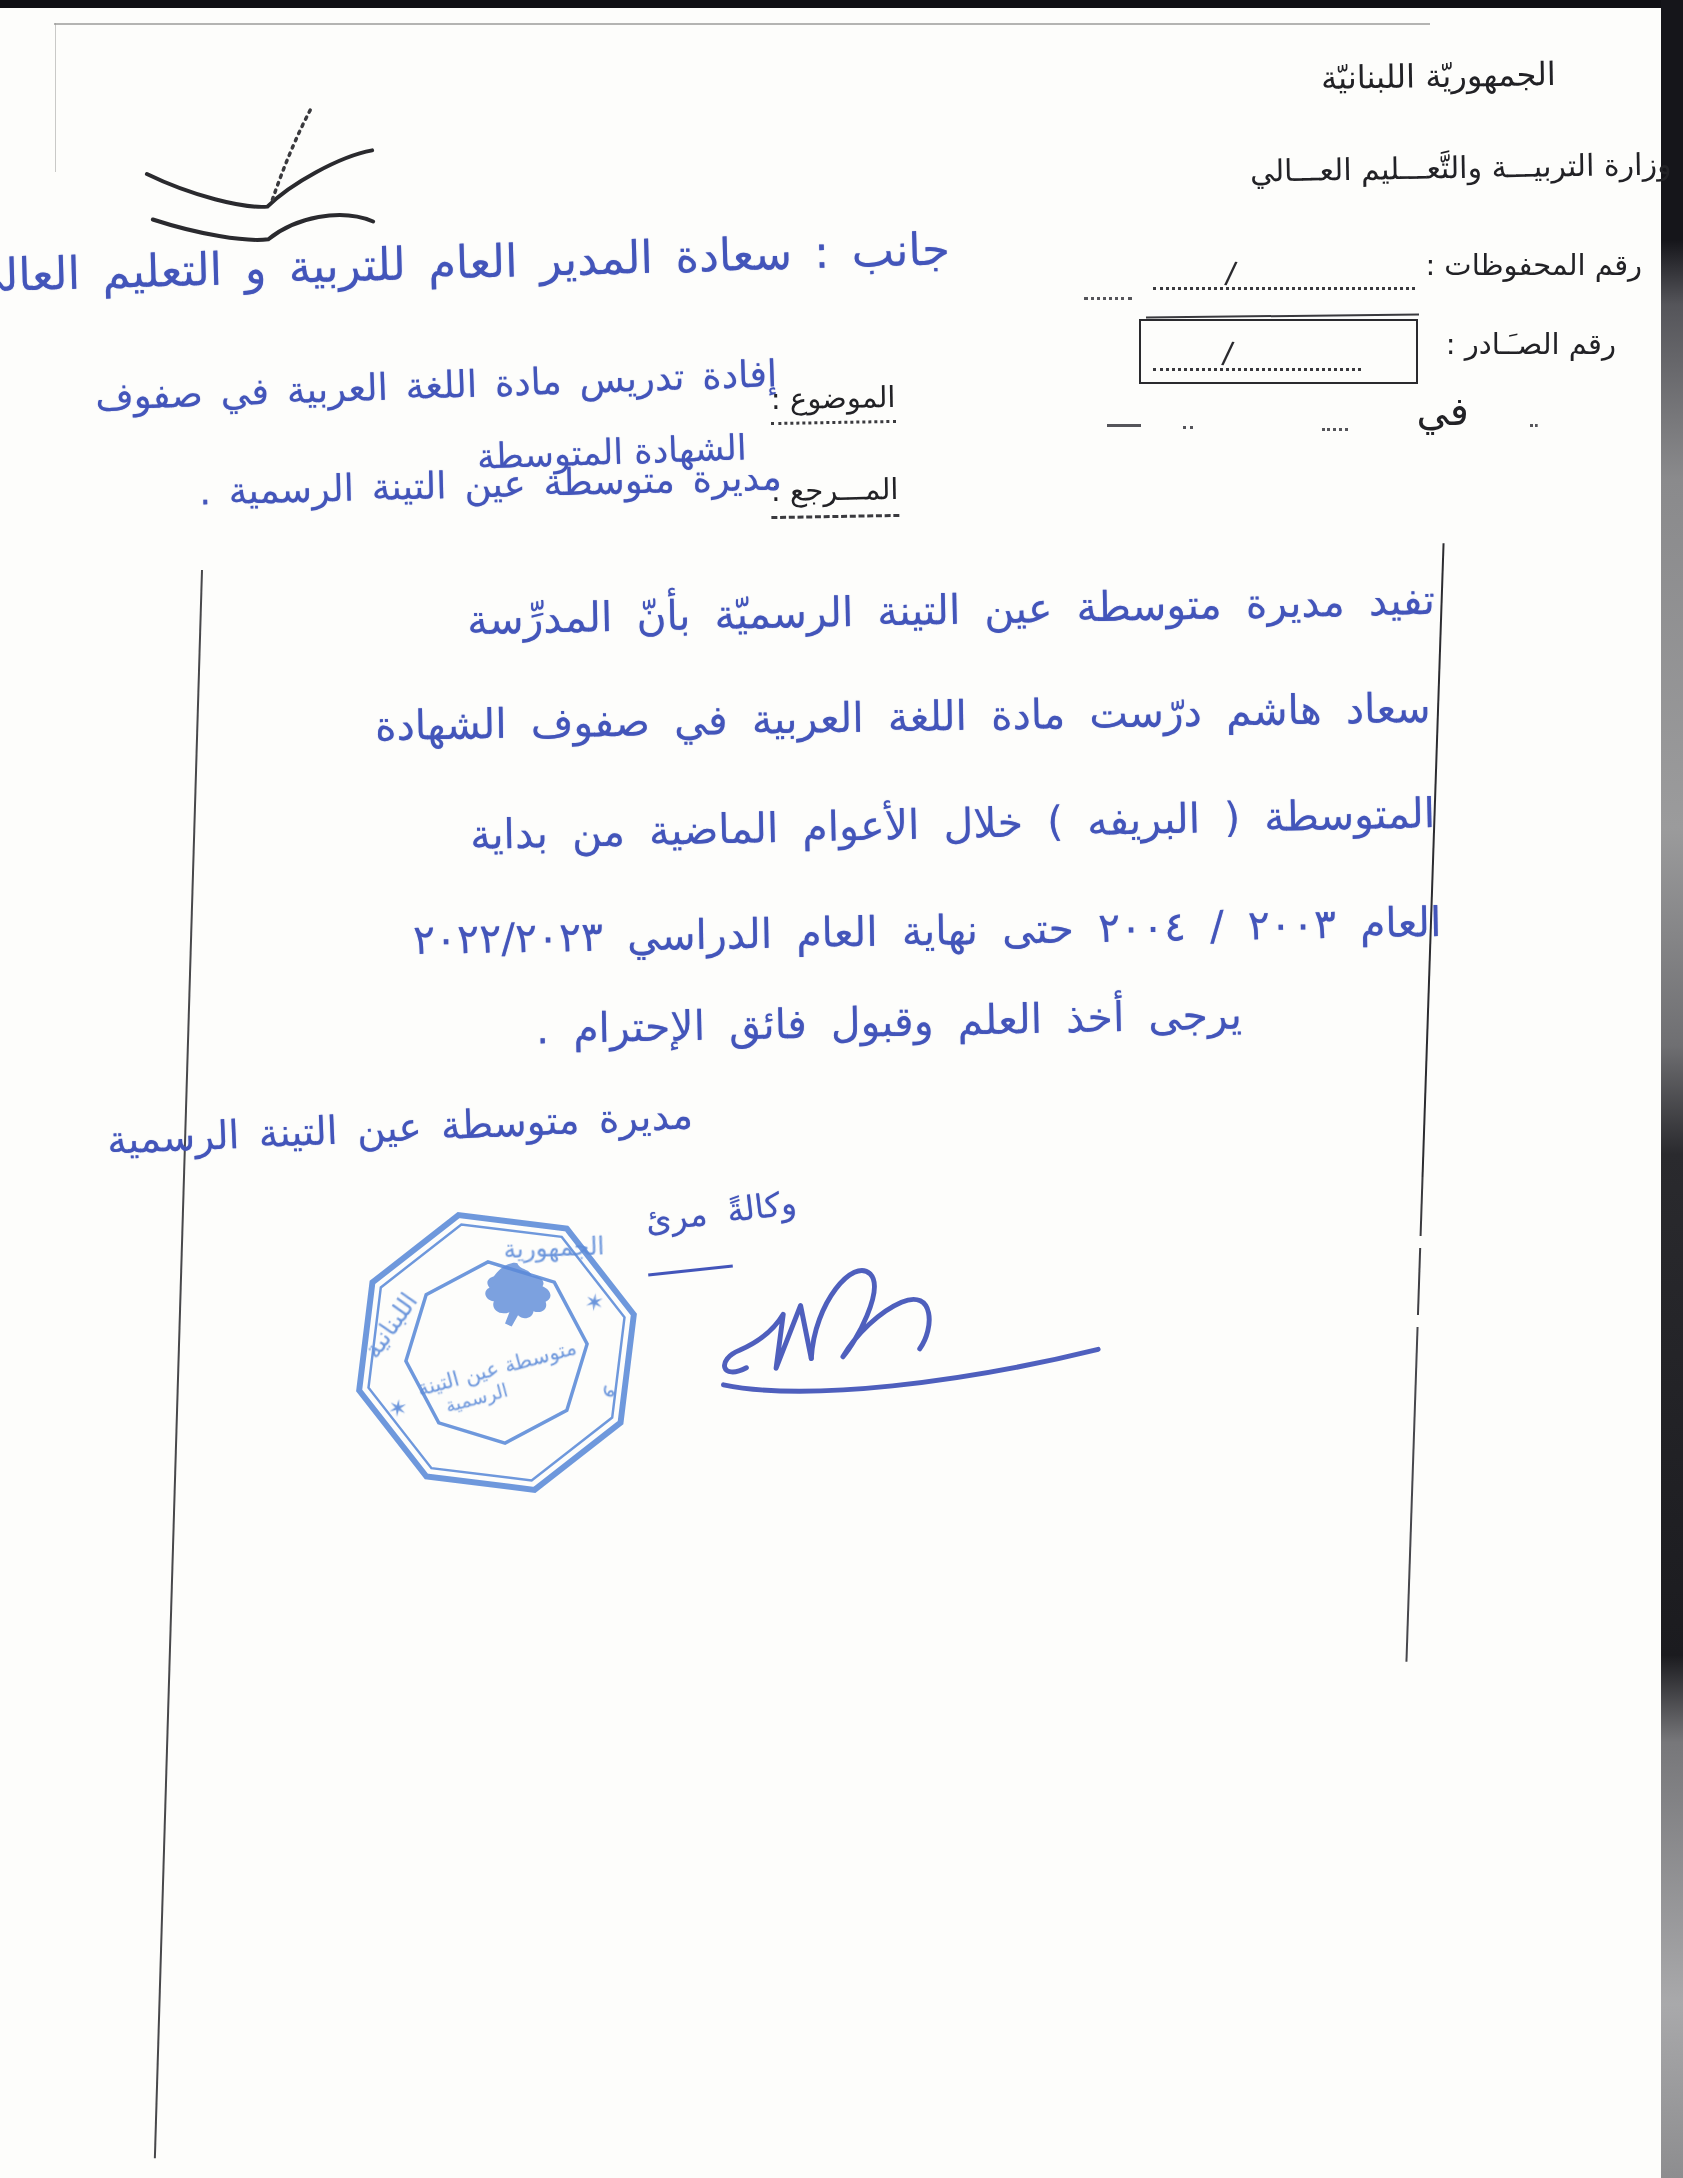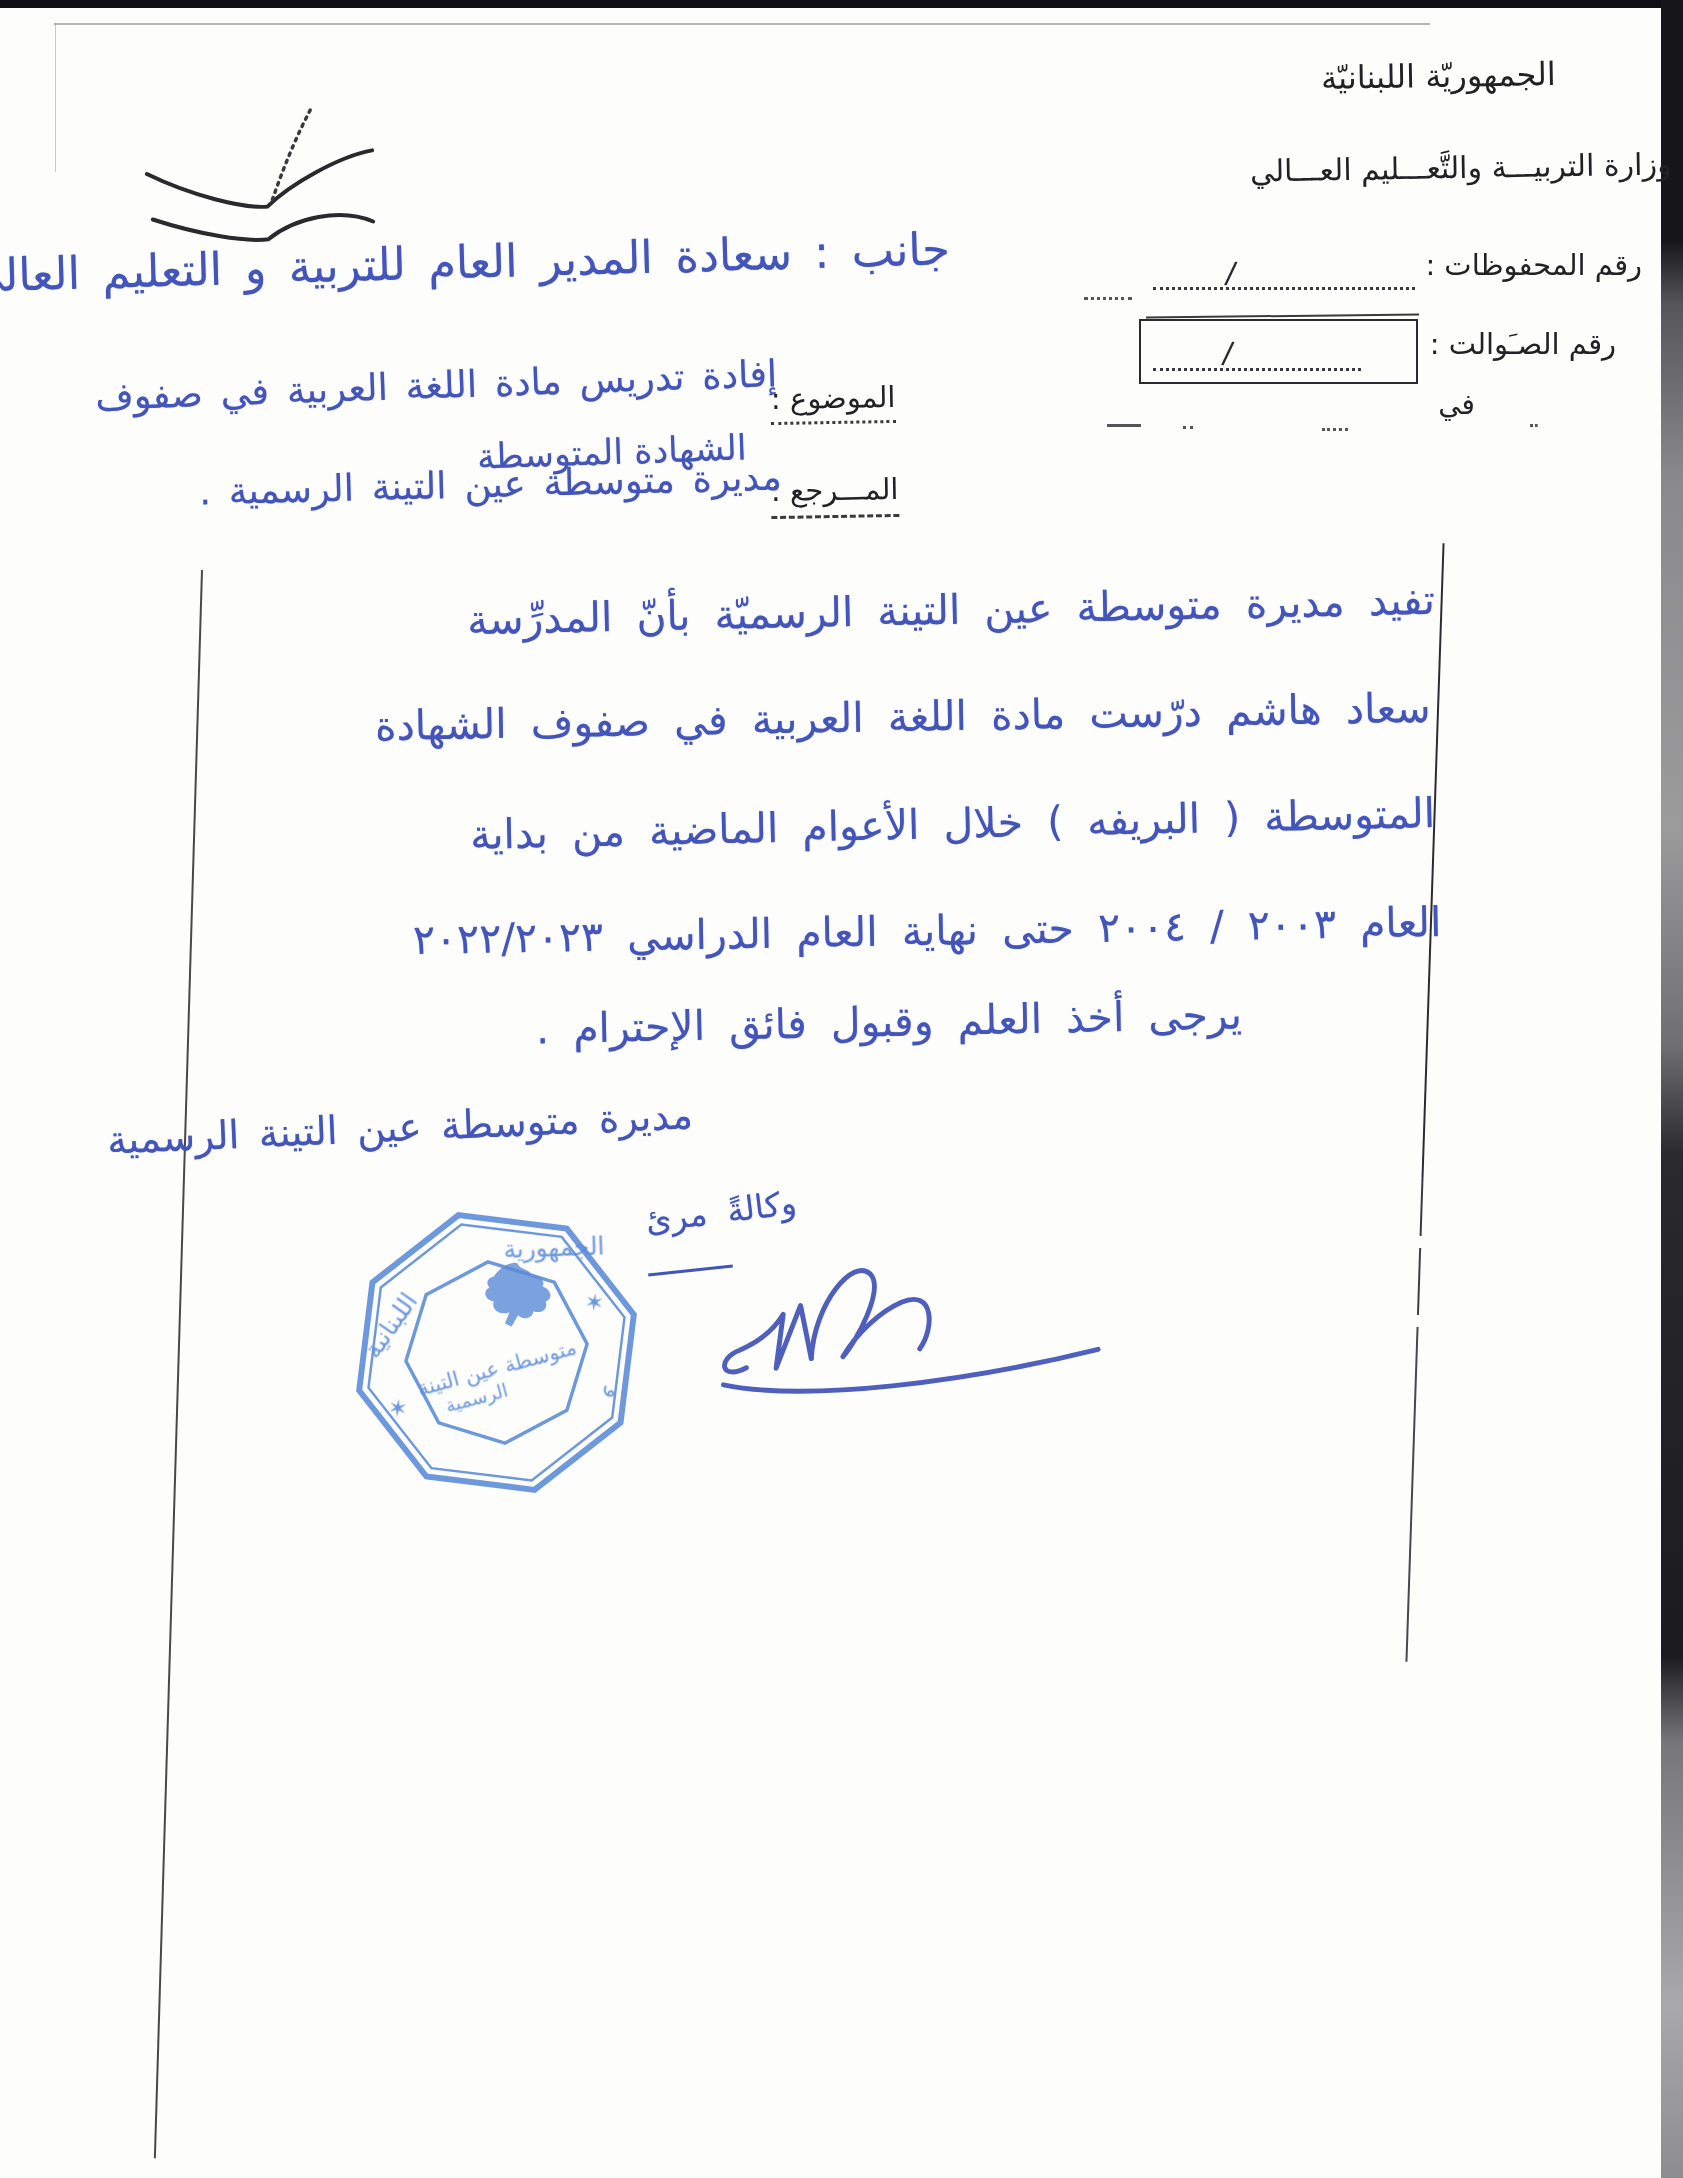--- a/index.html
+++ b/index.html
@@ -27,21 +27,21 @@
       transparent 693px 705px, #3f3f44 705px 772px, transparent 772px 784px,
       #47474c 784px 1119px);
   }
   
   .print{color:#222226;direction:rtl;white-space:nowrap;}
   .republic{right:127px;top:57px;font-size:32px;letter-spacing:1px;transform:rotate(-1deg);}
   .ministry{right:12px;top:150px;font-size:30px;transform:rotate(-1deg);}
   .field-label{font-size:29px;}
   .archives-label{right:41px;top:248px;}
   .issue-label{right:67px;top:327px;}
-  .date-label{right:208px;top:388px;font-size:28px;}
+  .date-label{right:214px;top:388px;font-size:40px;}
   .dotline{border-bottom:3px dotted #3a3a3e;height:0;}
   .archives-line{left:1153px;top:287px;width:262px;}
   .archives-slash{left:1226px;top:255px;font-size:30px;color:#2a2a2e;transform:rotate(8deg);}
   .archives-tail{left:1084px;top:297px;width:48px;border-bottom:3px dotted #55555a;}
   .issue-box{left:1139px;top:319px;width:275px;height:61px;border:2.5px solid #2a2a2e;}
   .issue-box-topline{left:1146px;top:315px;width:273px;border-top:2px solid #3a3a3e;transform:rotate(-.6deg);}
   .issue-line{left:1153px;top:368px;width:208px;}
   .issue-slash{left:1223px;top:335px;font-size:30px;color:#2a2a2e;transform:rotate(8deg);}
   .date-dash{height:0;border-bottom:3px solid #55555a;}
   .dd1{left:1107px;top:424px;width:34px;}
@@ -83,21 +83,21 @@
 </svg>
 
 <div class="abs print republic">الجمهوريّة اللبنانيّة</div>
 <div class="abs print ministry">وزارة التربيـــة والتَّعـــليم العـــالي</div>
 
 <div class="abs print field-label archives-label">رقم المحفوظات :</div>
 <div class="abs dotline archives-line"></div>
 <div class="abs print archives-slash">/</div>
 <div class="abs archives-tail"></div>
 
-<div class="abs print field-label issue-label">رقم الصـَوالت :</div>
+<div class="abs print field-label issue-label">رقم الصـَـادر :</div>
 <div class="abs issue-box"></div>
 <div class="abs issue-box-topline"></div>
 <div class="abs dotline issue-line"></div>
 <div class="abs print issue-slash">/</div>
 
 <div class="abs print date-label">في</div>
 <div class="abs date-dash dd1"></div>
 <div class="abs date-dash dd2"></div>
 <div class="abs date-dash dd3"></div>
 <div class="abs date-dash dd4"></div>

